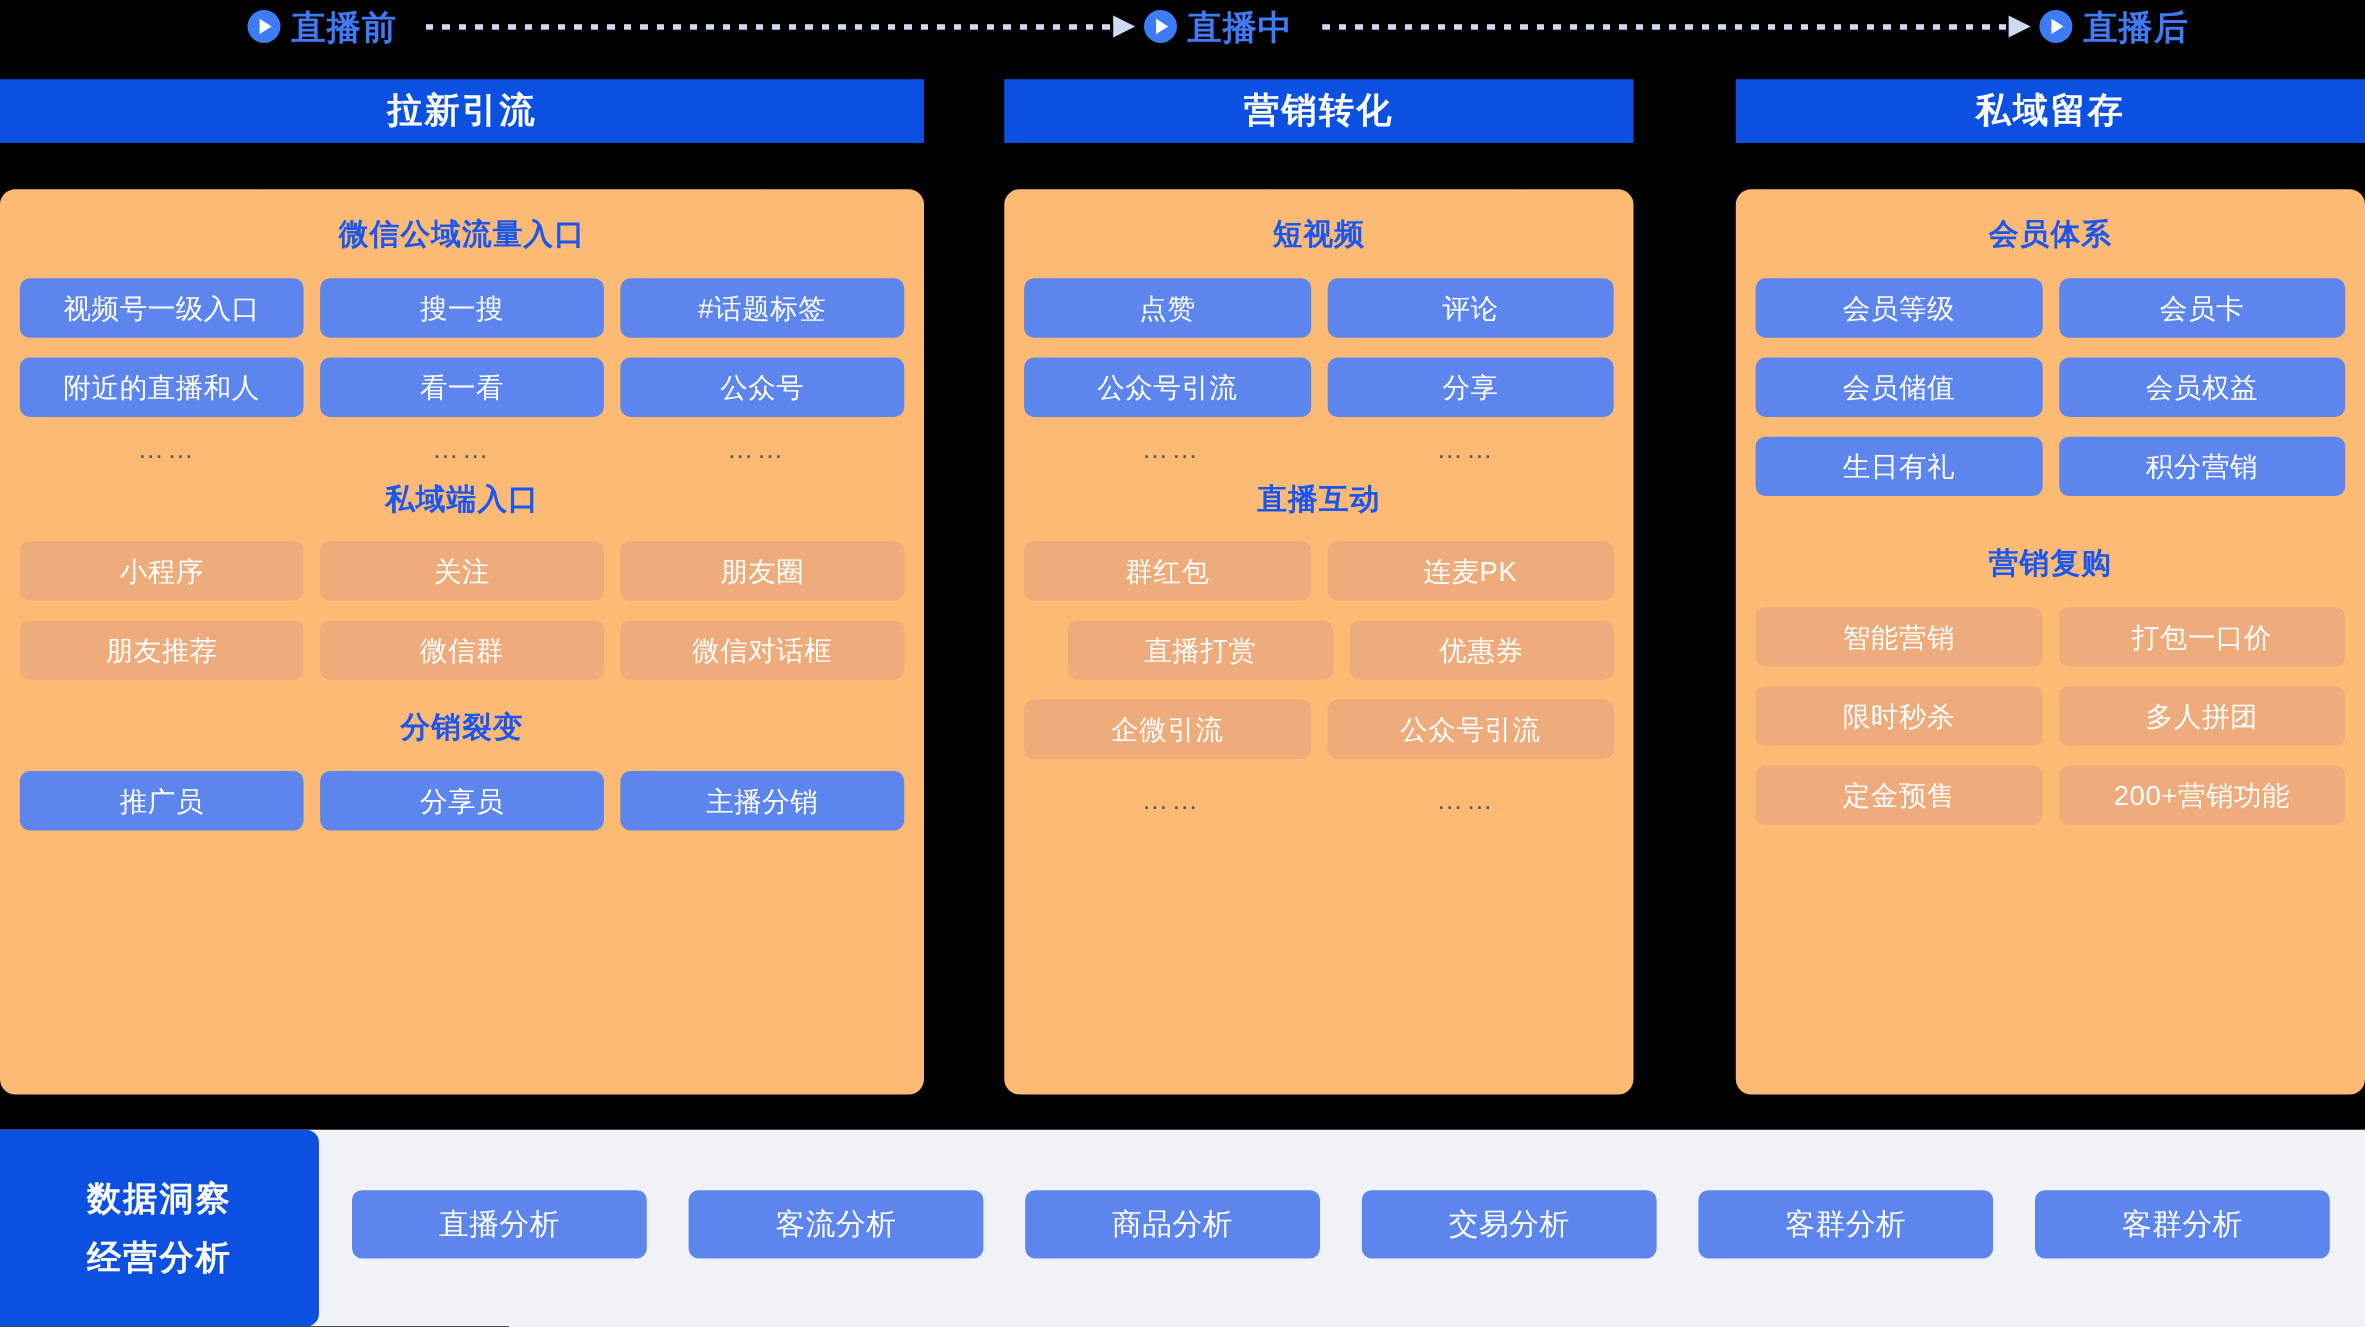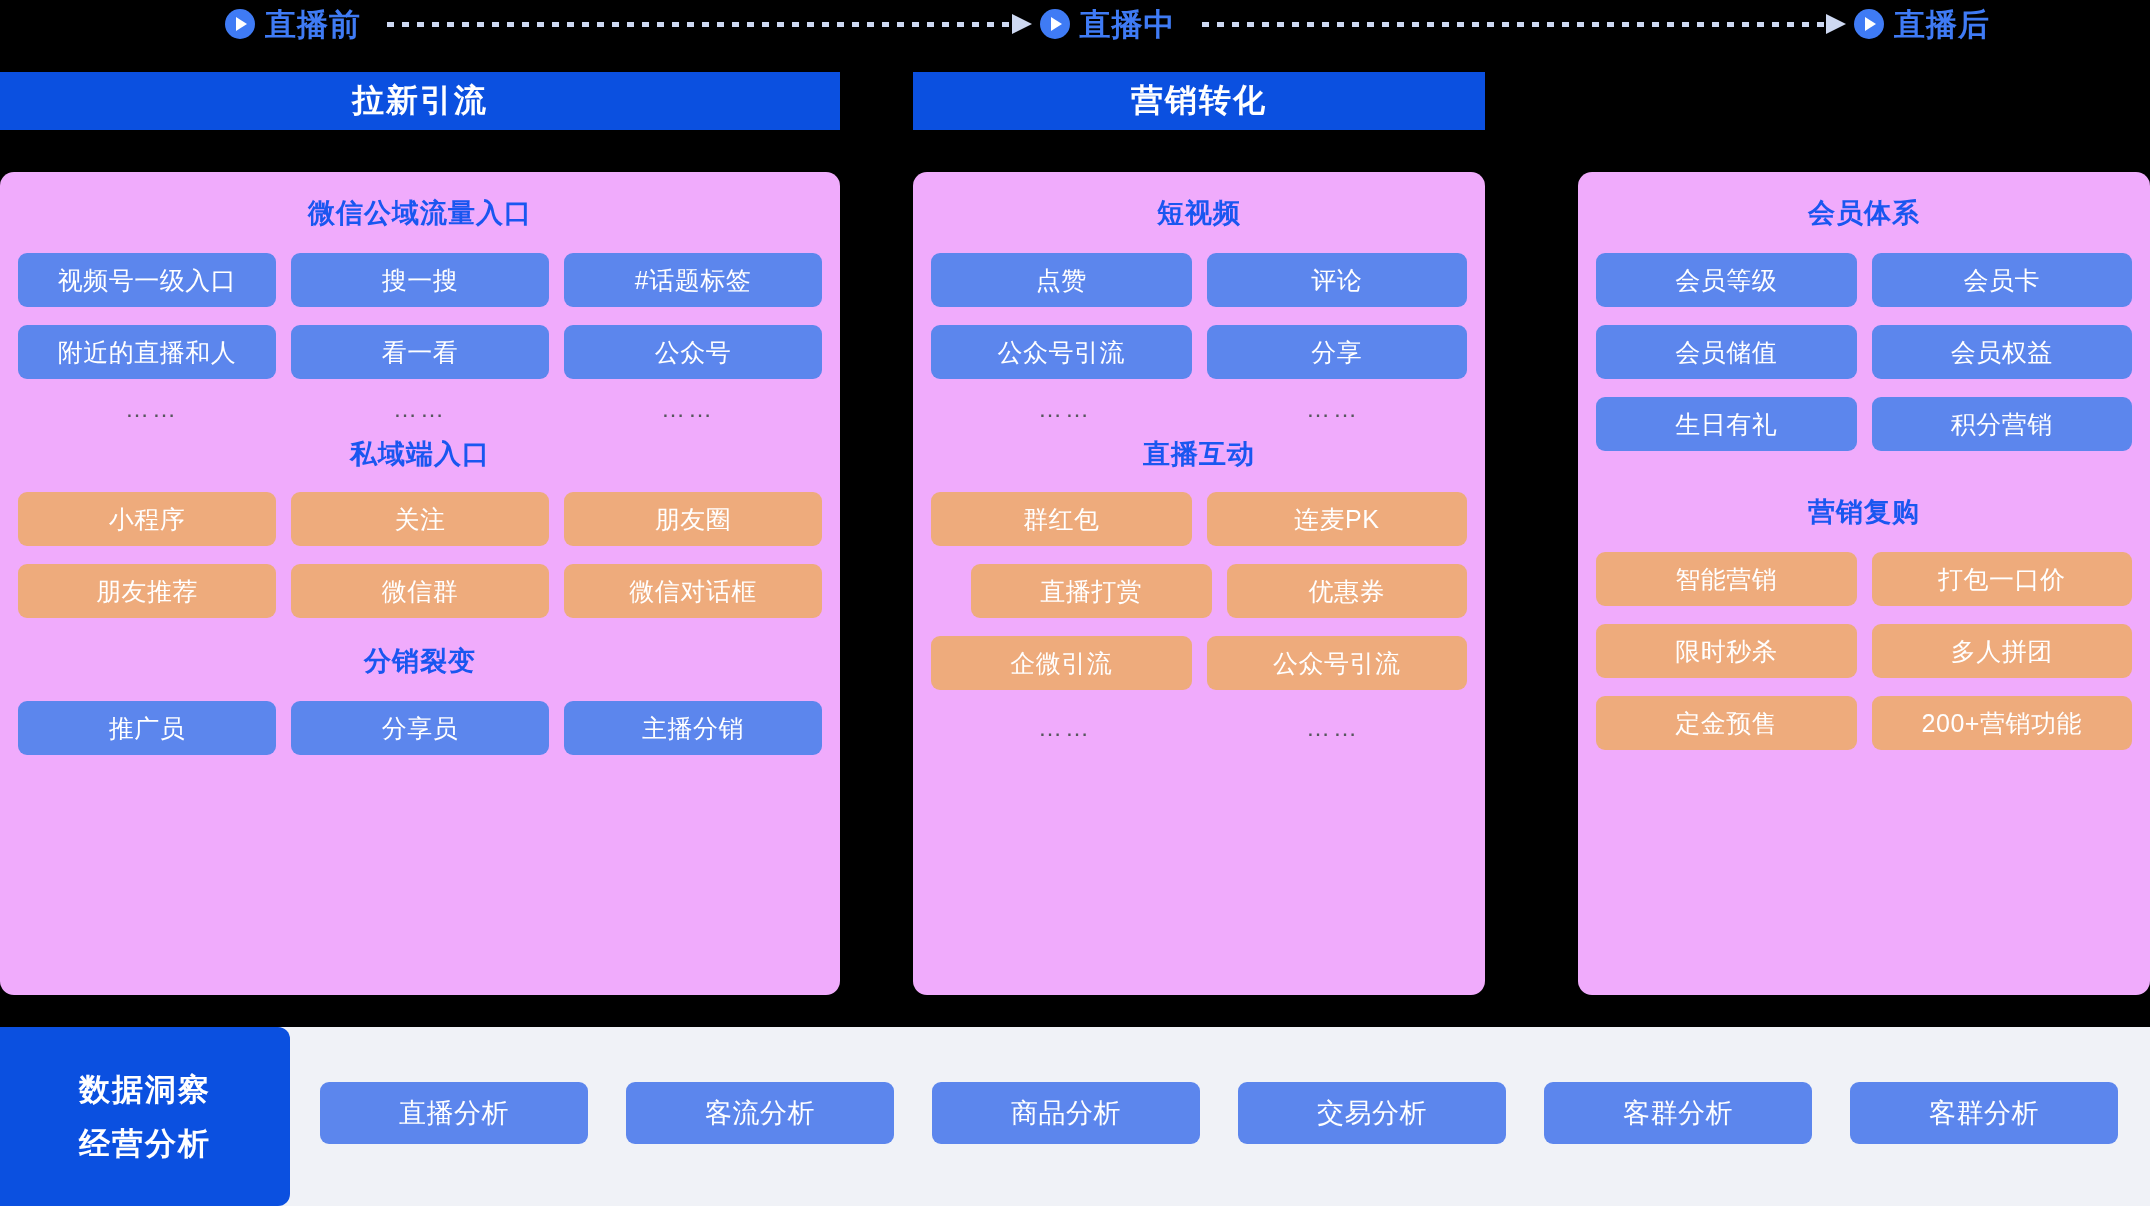--- a/index.html
+++ b/index.html
@@ -49,21 +49,21 @@
 
   
   .colhead {
     position: absolute; height: 58px; background: #0b50e0;
     display: flex; align-items: center; justify-content: center;
   }
   .colhead span { color: #ffffff; font-size: 32px; font-weight: 700; letter-spacing: 2px; }
 
   
   .panel {
-    position: absolute; background: #f0abfc; border-radius: 14px;
+    position: absolute; background: #fdba74; border-radius: 14px;
     padding: 0 18px;
   }
   .grp-title {
     color: #1a56f0; font-size: 27px; font-weight: 700; text-align: center;
     letter-spacing: 1px; line-height: 1;
   }
   .tile-row { display: flex; gap: 15px; }
   .tile {
     flex: 1 1 0; height: 54px; border-radius: 9px;
     display: flex; align-items: center; justify-content: center;
@@ -129,20 +129,23 @@
     </div>
 
     <div class="sp-right"></div>
   </div>
 
   <div class="colhead" style="left:0px;   top:72px; width:840px;">
     <span>拉新引流</span>
   </div>
   <div class="colhead" style="left:913px; top:72px; width:572px;">
     <span>营销转化</span>
+  </div>
+  <div class="colhead" style="left:1578px;top:72px; width:572px;">
+    <span>私域留存</span>
   </div>
 
   <div class="panel" style="left:0px; top:172px; width:840px; height:823px; padding-top:28px;">
 
     <div class="grp-title">微信公域流量入口</div>
     <div class="tile-row" style="margin-top:26px;">
       <div class="tile blue">视频号一级入口</div>
       <div class="tile blue">搜一搜</div>
       <div class="tile blue">#话题标签</div>
     </div>

